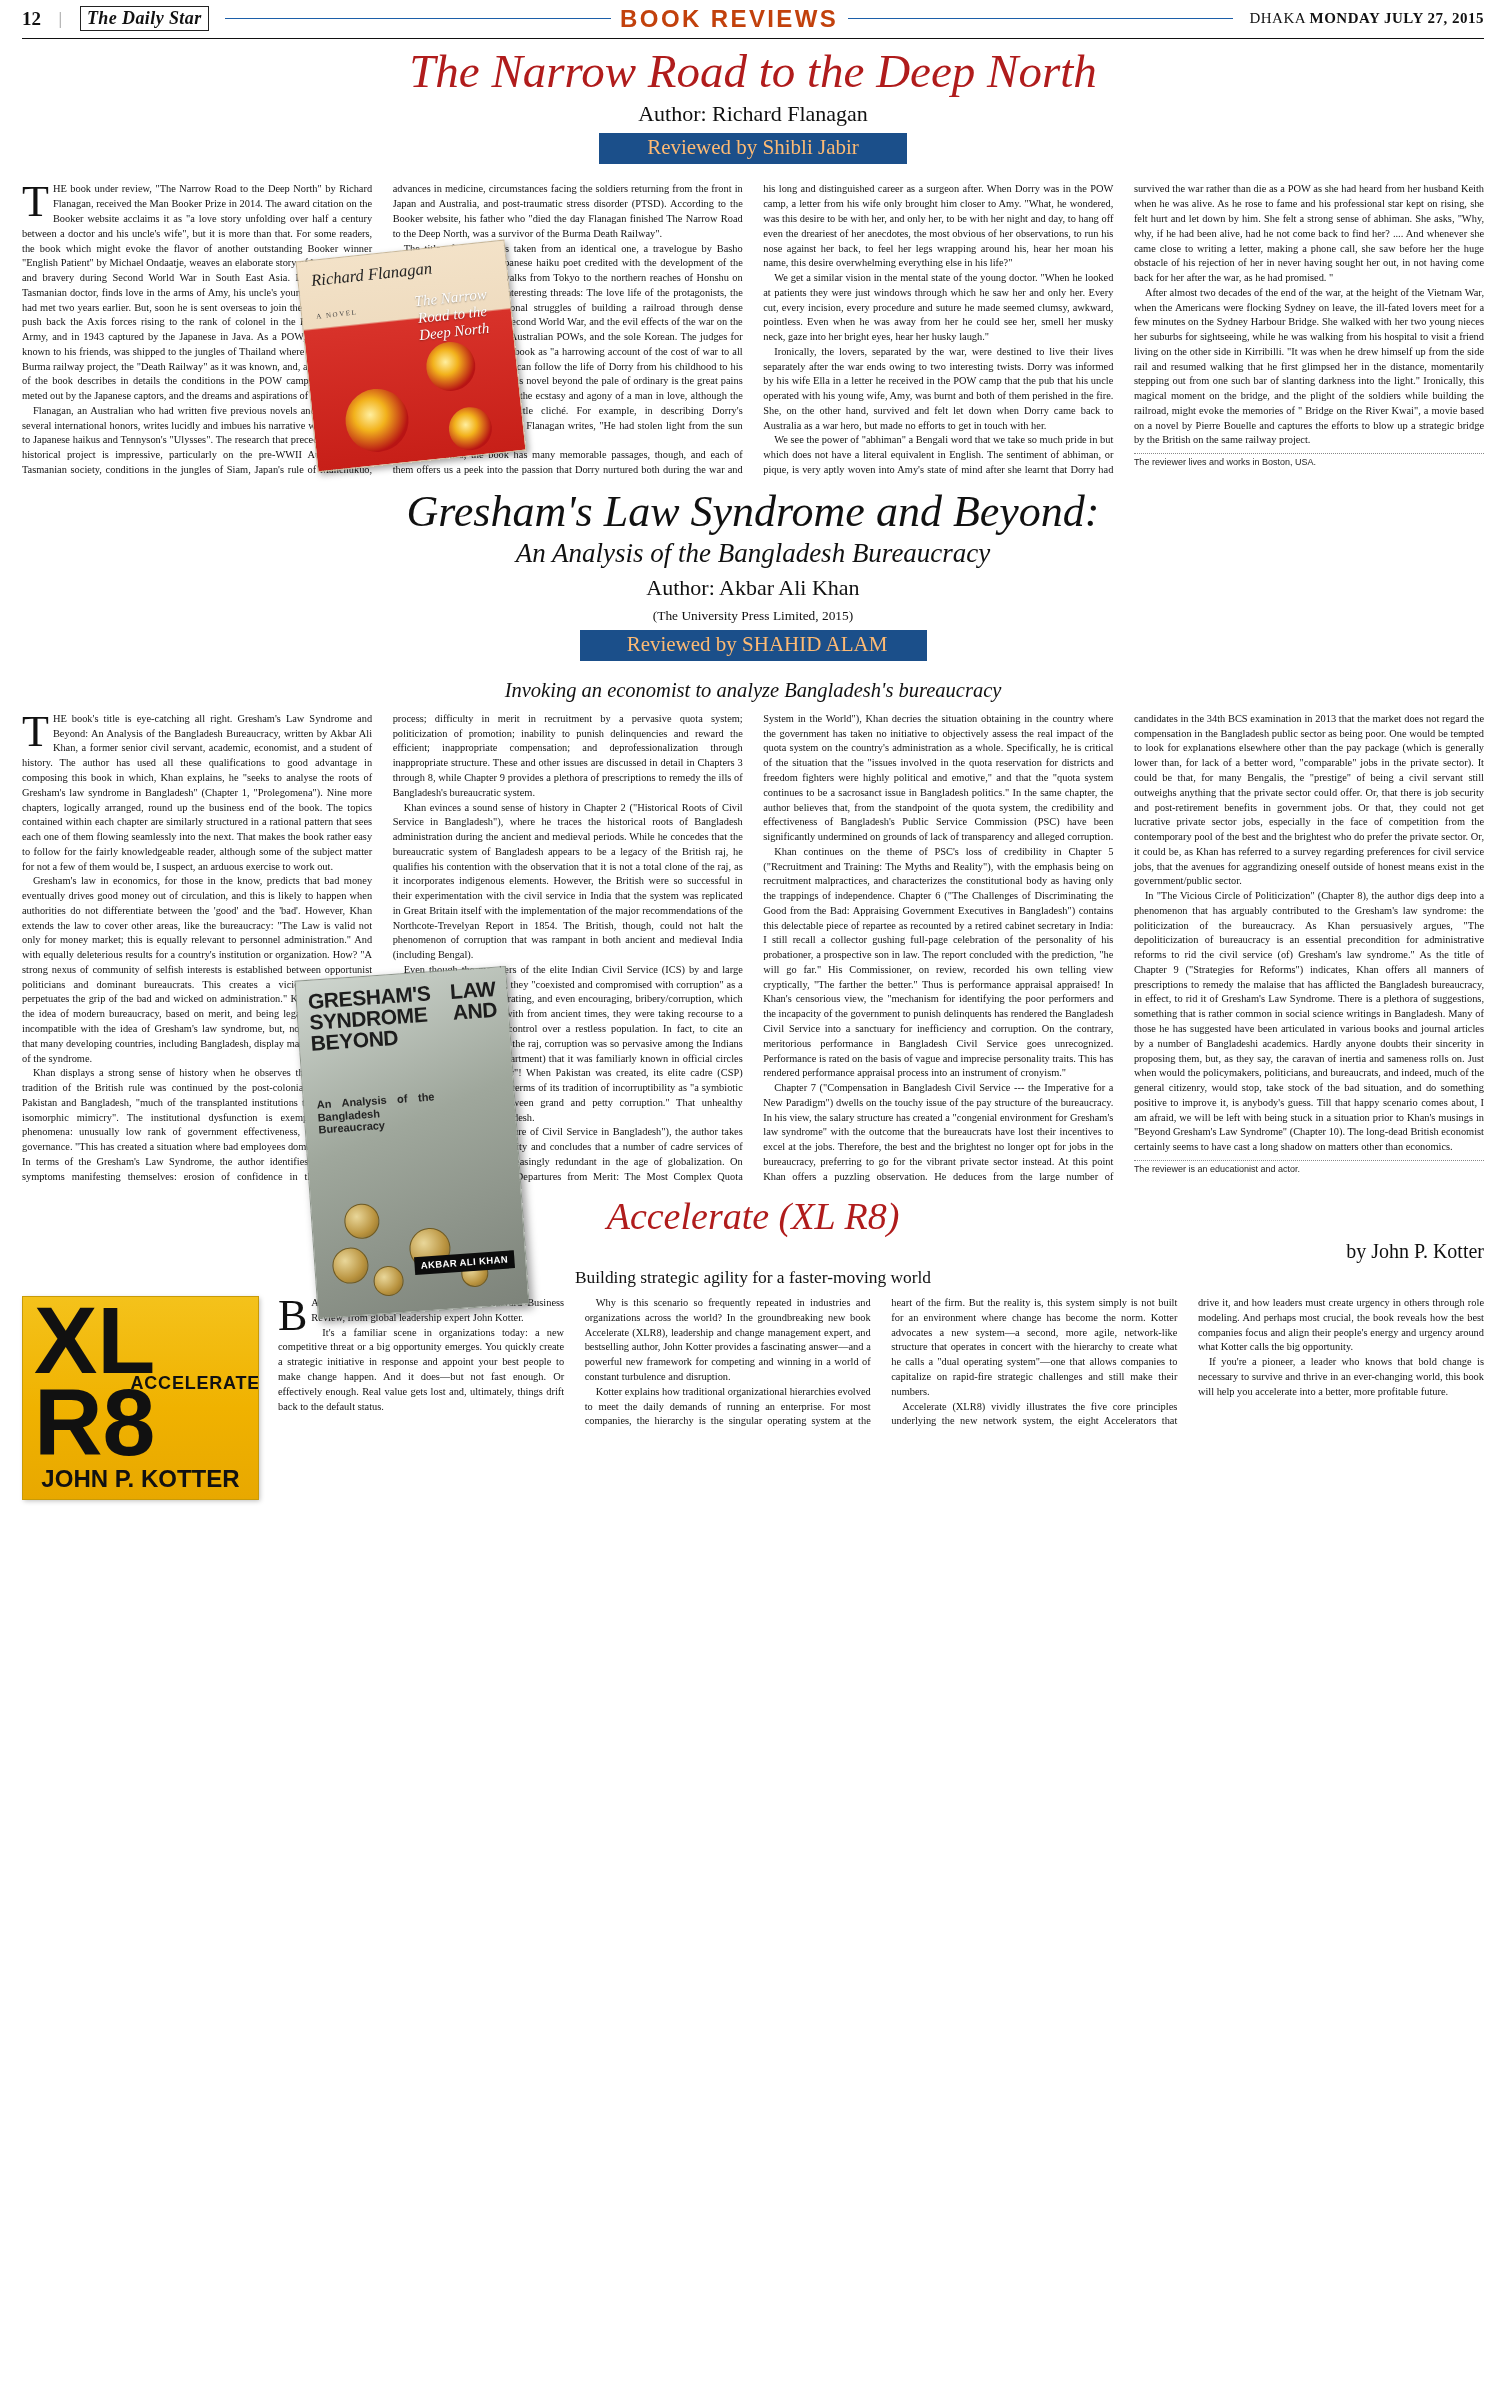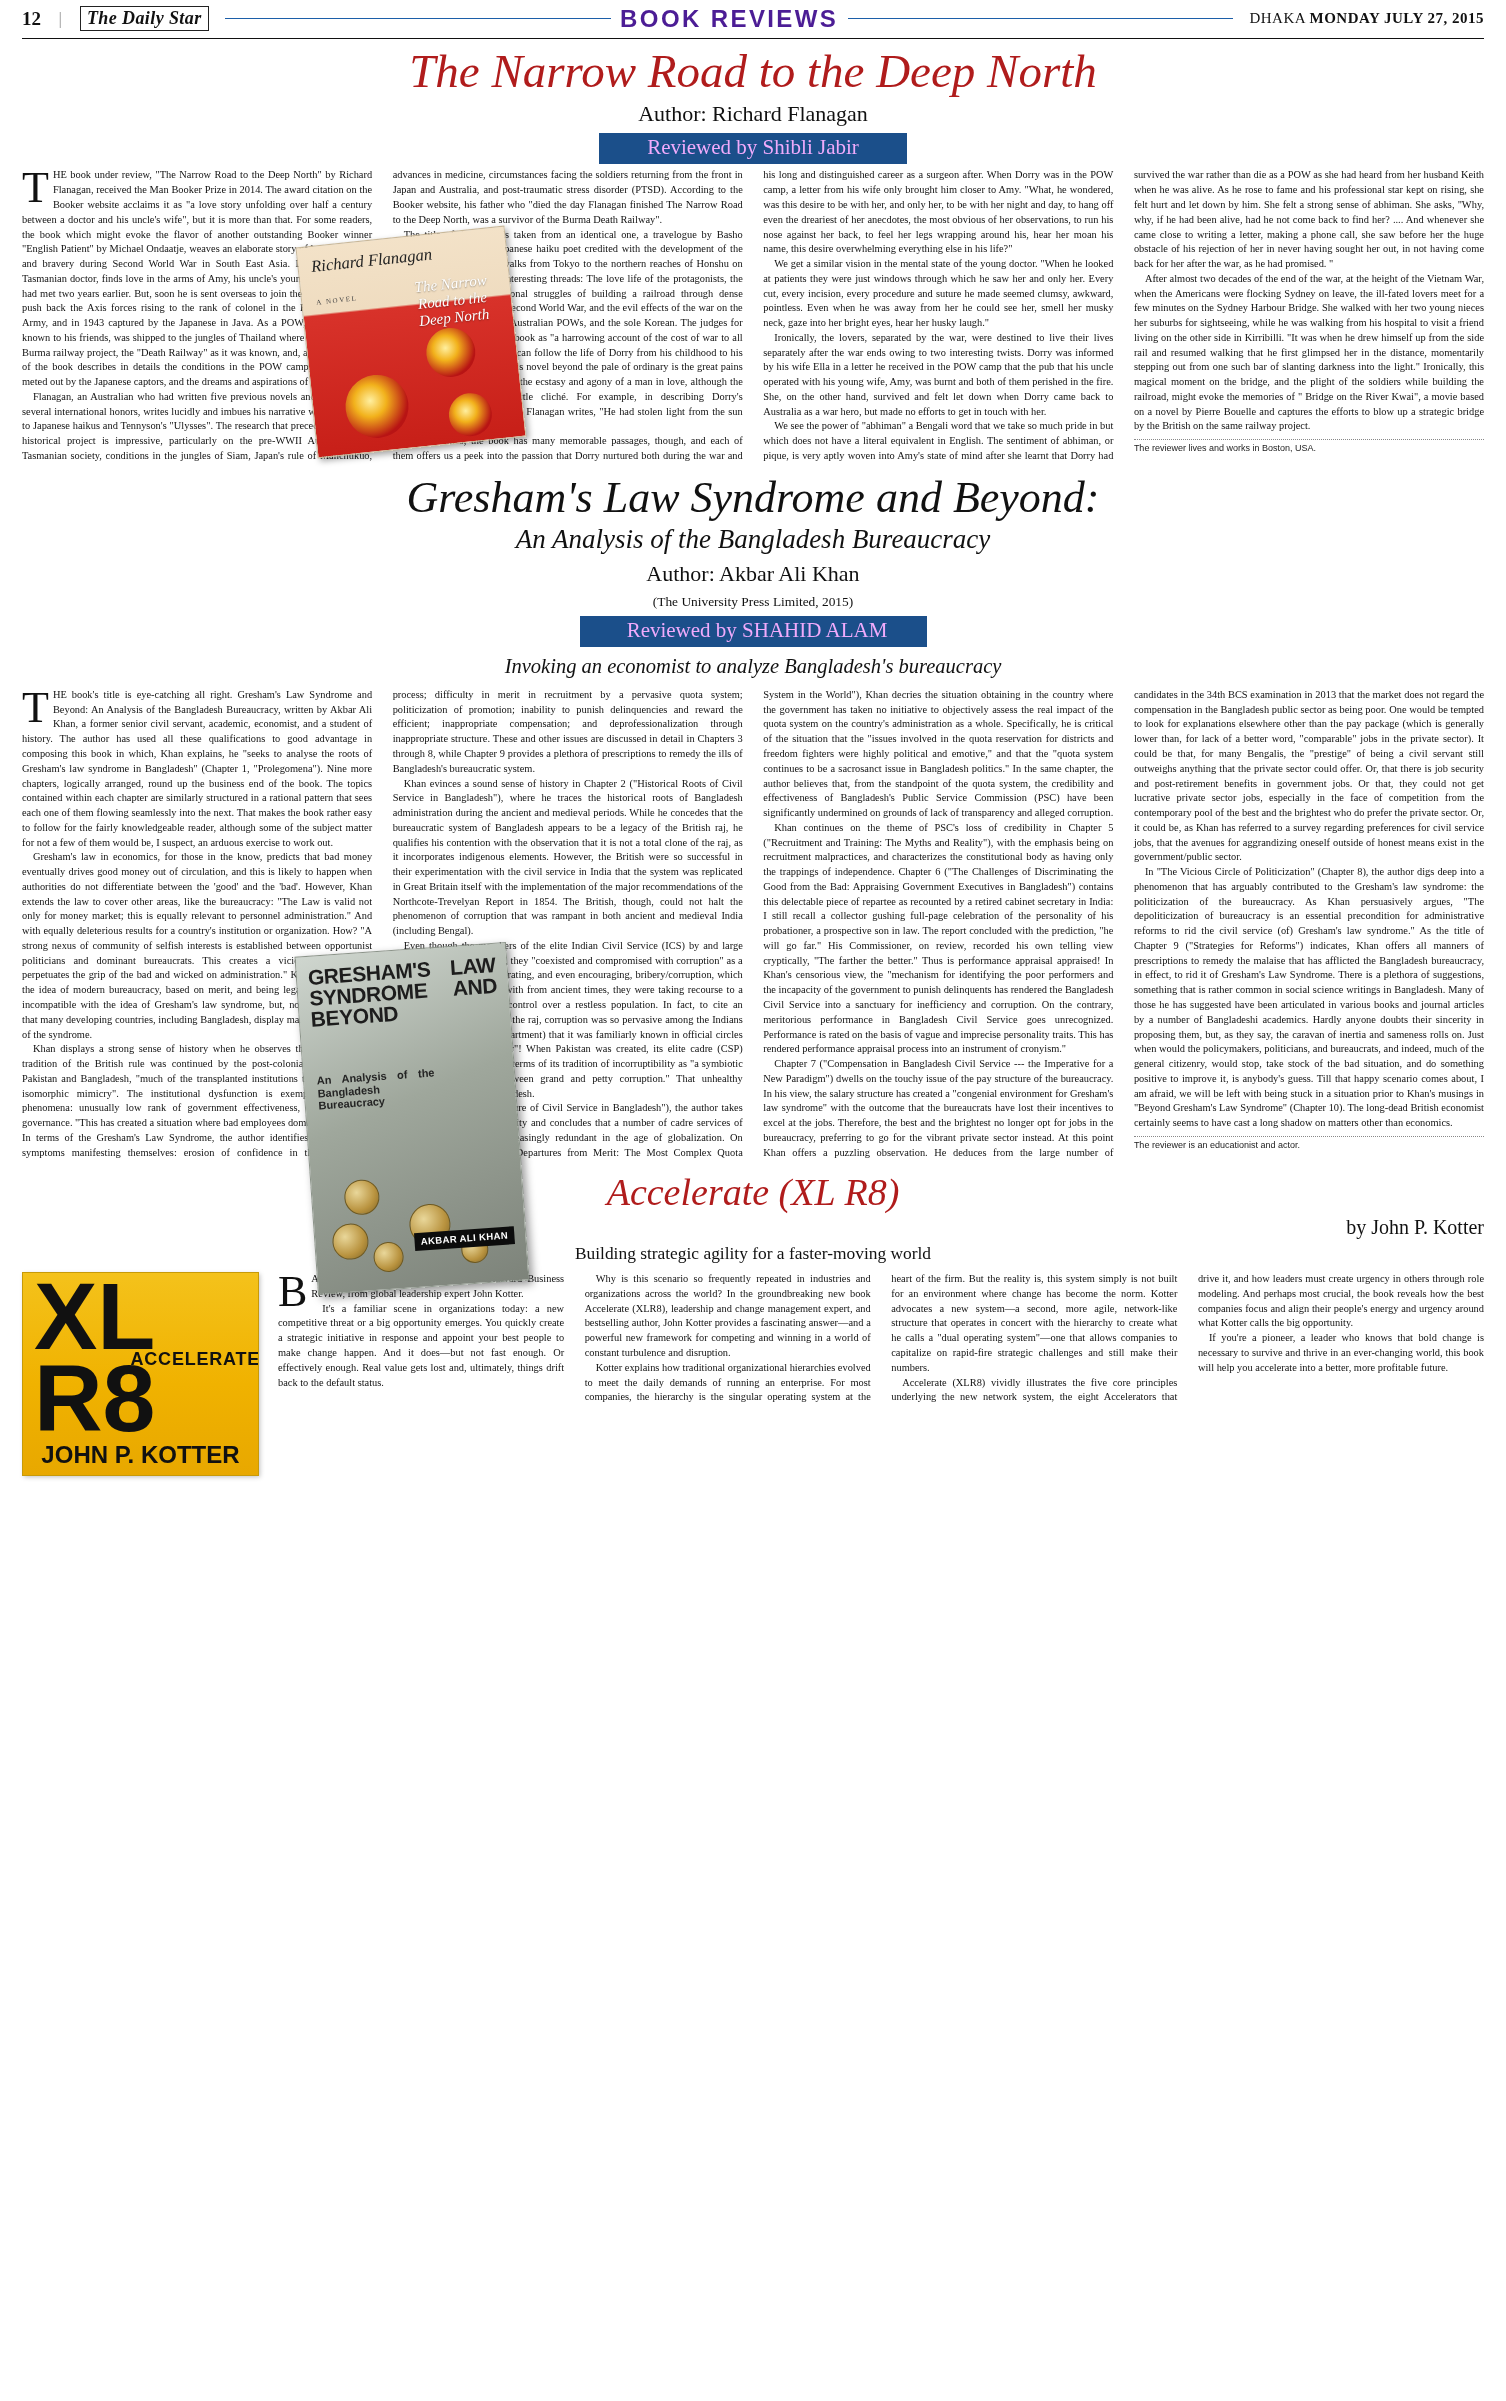--- a/index.html
+++ b/index.html
@@ -23,40 +23,40 @@
     font-family:"Liberation Serif", serif;
     font-size:18px; font-weight:bold; font-style:italic;
     letter-spacing:0.4px;
     padding:0.8px 6.3px 1.6px 6.3px;
     border:0.8px solid #222;
     background:#fff;
   }
   .mast-center { flex:1; display:flex; align-items:center; gap:9.5px; }
   .mast-rule { flex:1; height:0.8px; background:#1c5ea8; }
   .mast-title {
-    color:#4c1d95; font-size:24px; font-weight:bold;
+    color:#c2410c; font-size:24px; font-weight:bold;
     letter-spacing:2.4px; font-family:"Liberation Sans", sans-serif;
   }
   .mast-right { font-size:15px; letter-spacing:0.5px; }
   .mast-right b { font-weight:bold; }
 
   
   .art { margin-bottom:4.7px; }
   .headline1 {
     text-align:center; font-size:47px; font-style:italic;
     color:#b01c1c; font-family:"Liberation Serif", serif;
     line-height:1.04; margin:8px 0 4.7px 0; font-weight:normal;
   }
   .author-line {
     text-align:center; font-size:22px; margin:1.6px 0 6.3px 0;
     font-family:"Liberation Serif", serif;
   }
   .reviewed-bar {
-    margin:0 auto 4px auto; width:308px; text-align:center;
-    background:#1b4f8a; color:#f0abfc; font-size:21px; padding:2.4px 0 4px 0;
+    margin:0 auto 18px auto; width:308px; text-align:center;
+    background:#1b4f8a; color:#fdba74; font-size:21px; padding:2.4px 0 4px 0;
     font-family:"Liberation Serif", serif;
   }
   .reviewed-bar.wide { width:347px;padding-left:8px; }
 
   .cols4 {
     column-count:4; column-gap:20.5px; column-rule:0;
     font-size:10.4px; line-height:1.42; text-align:justify;
     font-family:"Liberation Serif", serif;
     position:relative;
   }

